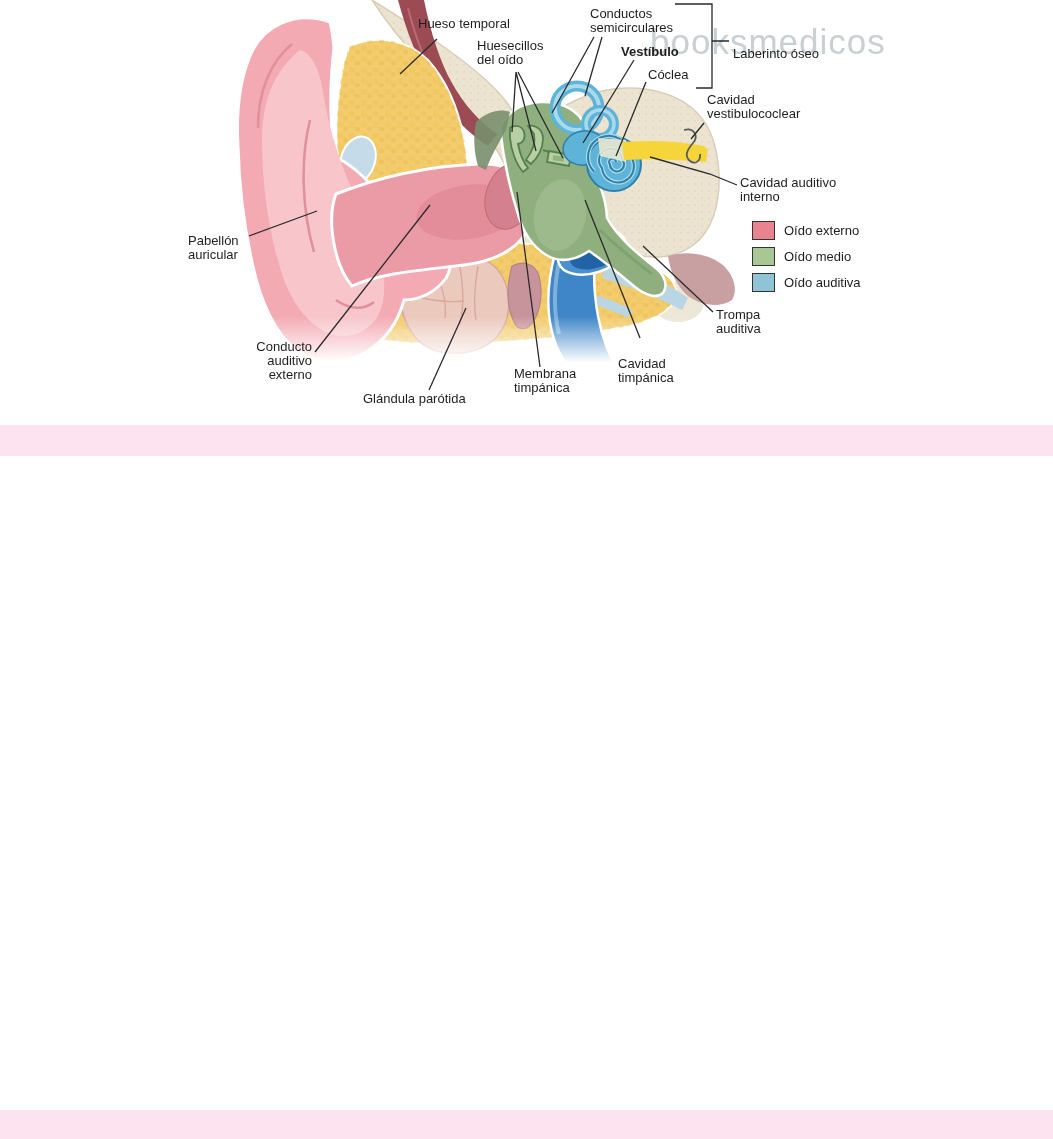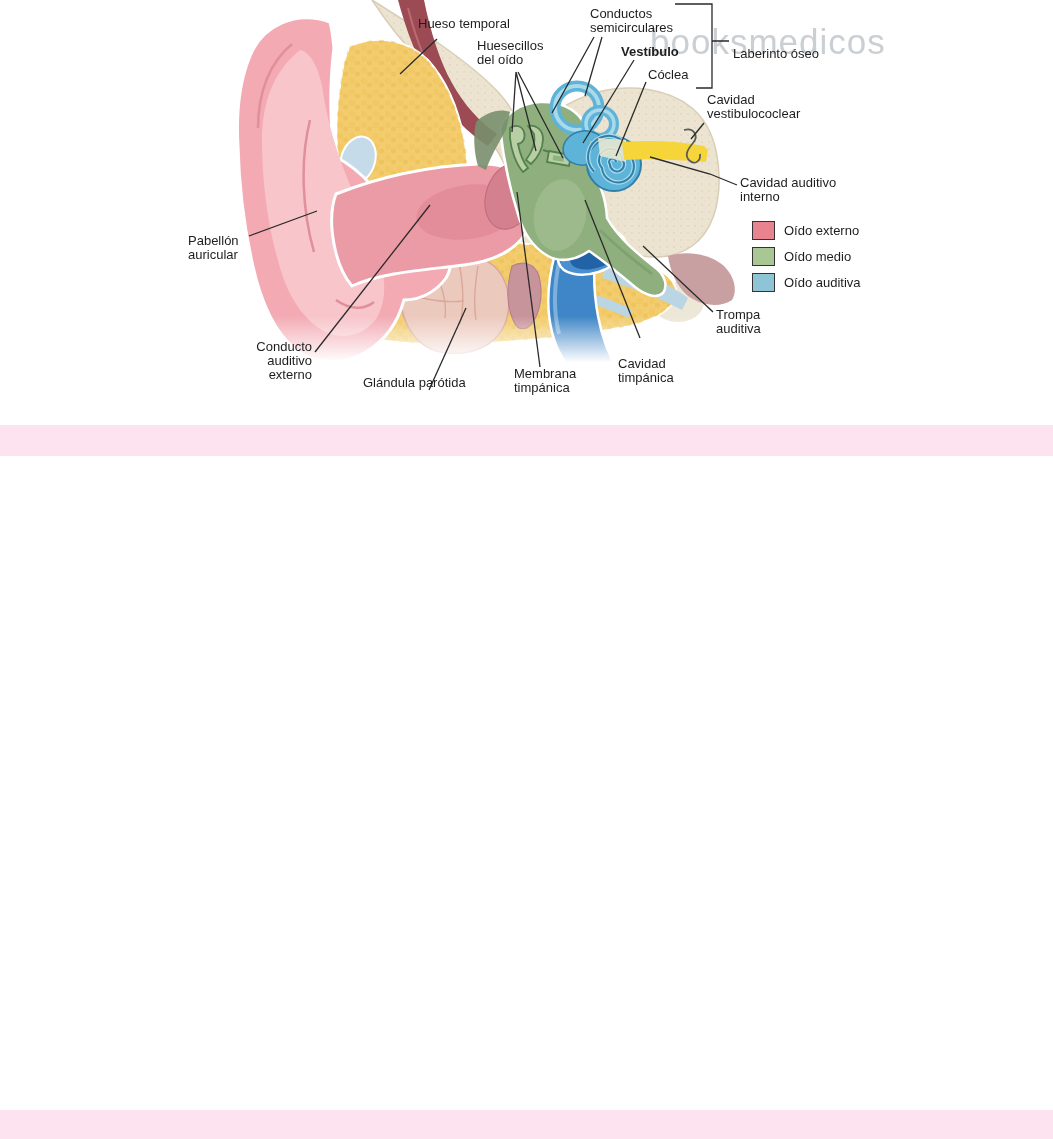--- a/index.html
+++ b/index.html
@@ -204,21 +204,21 @@
 <div class="lbl" style="left:707px;top:93px;">Cavidad
 vestibulococlear</div>
 <div class="lbl" style="left:740px;top:176px;">Cavidad auditivo
 interno</div>
 <div class="lbl" style="left:716px;top:308px;">Trompa
 auditiva</div>
 <div class="lbl" style="left:618px;top:357px;">Cavidad
 timpánica</div>
 <div class="lbl" style="left:514px;top:367px;">Membrana
 timpánica</div>
-<div class="lbl" style="left:363px;top:376px;">Glándula parótida</div>
+<div class="lbl" style="left:363px;top:392px;">Glándula parótida</div>
 <div class="lbl" style="left:246px;top:340px;width:66px;text-align:right;">Conducto
 auditivo
 externo</div>
 <div class="lbl" style="left:188px;top:234px;">Pabellón
 auricular</div>
 
 <div class="legend">
   <div class="legend-row">
     <div class="swatch" style="background: rgb(232, 131, 143);"></div>
     <div class="legend-label">Oído externo</div>

